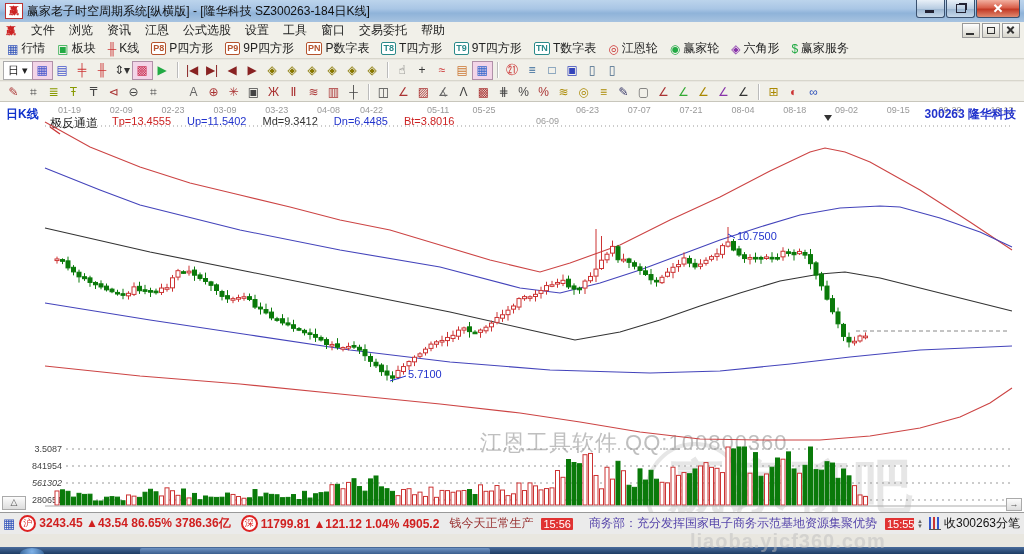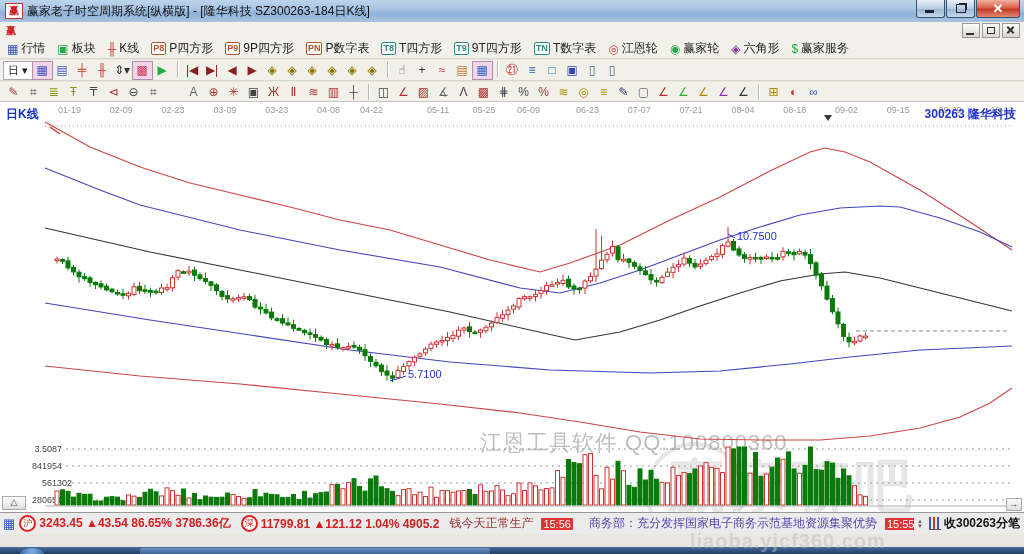--- a/index.html
+++ b/index.html
@@ -69,21 +69,21 @@
   .tickerbar{position:absolute;left:0;top:512px;width:1024px;height:21px;background:#ebebeb;border-top:1px solid #999;display:flex;align-items:center;overflow:hidden;white-space:nowrap;}
   .grid-ic{color:#3355bb;font-size:13px;margin:0 4px 0 3px;}
   .mkt-ic{width:13px;height:13px;border-radius:50%;border:2px solid #d22;color:#d22;font-size:9px;line-height:13px;text-align:center;background:#fff;margin-right:3px;flex:none;}
   .mkt-txt{color:#d02020;font-size:12px;font-weight:bold;margin-right:10px;}
   .news-txt{font-size:12px;margin-right:8px;}
   .time-chip{font-size:11px;background:#e03333;color:#fff;padding:0 2px;margin-right:8px;border-radius:1px;}
   .spinner{display:flex;flex-direction:column;font-size:6px;color:#666;line-height:5px;margin:0 3px;}
   .tick-chart-ic{width:12px;height:12px;margin:0 3px;background:
      linear-gradient(90deg,#35c 2px,transparent 2px,transparent 4px,#c33 4px,#c33 6px,transparent 6px,transparent 8px,#35c 8px,#35c 10px,transparent 10px);
      border-bottom:1px solid #555;flex:none;}
-  .right-lbl{font-size:12px;color:#111;margin-right:4px;font-weight:bold;}
+  .right-lbl{font-size:12px;color:#111;margin-right:4px;}
 
   
   .statusbar{position:absolute;left:0;top:533px;width:1024px;height:14px;background:#f5f5f3;border-top:1px solid #cfcfcf;display:flex;align-items:center;}
   .status-text{font-size:11px;color:#111;margin-left:5px;white-space:nowrap;}
 
   
   .taskbar{position:absolute;left:0;top:547px;width:1024px;height:7px;background:linear-gradient(#4a6c9b,#1d3c63);}
   .orb{position:absolute;left:20px;top:1px;width:24px;height:12px;border-radius:50%;background:radial-gradient(circle at 50% 30%,#7fb2e8,#2d5a8e);}
   .taskbtn{position:absolute;left:140px;top:1px;width:350px;height:6px;background:linear-gradient(#6f93c2,#3a5e8e);border-radius:2px 2px 0 0;}
 </style>
@@ -104,20 +104,32 @@
         </div>
       <div class="winbtn close">
           <div class="x1"></div>
           <div class="x2"></div>
         </div>
     </div>
   </div>
 
   <div class="menubar">
     <div class="logo">赢</div>
+    <div id="menu-items" style="display:flex;">
+        <div class="menu-item">文件</div>
+        <div class="menu-item">浏览</div>
+        <div class="menu-item">资讯</div>
+        <div class="menu-item">江恩</div>
+        <div class="menu-item">公式选股</div>
+        <div class="menu-item">设置</div>
+        <div class="menu-item">工具</div>
+        <div class="menu-item">窗口</div>
+        <div class="menu-item">交易委托</div>
+        <div class="menu-item">帮助</div>
+      </div>
     <div class="mdibtns">
       <div class="mdibtn">
           <div class="min"></div>
         </div>
       <div class="mdibtn">
           <div class="rest"></div>
         </div>
       <div class="mdibtn">
           <div class="x1"></div>
           <div class="x2"></div>
@@ -268,42 +280,50 @@
     <div class="date-axis" id="date-axis">
         <span style="left: 58px;">01-19</span>
         <span style="left: 109.8px;">02-09</span>
         <span style="left: 161.6px;">02-23</span>
         <span style="left: 213.4px;">03-09</span>
         <span style="left: 265.2px;">03-23</span>
         <span style="left: 317px;">04-08</span>
         <span style="left: 360px;">04-22</span>
         <span style="left: 427px;">05-11</span>
         <span style="left: 472.4px;">05-25</span>
-        <span style="left: 517px;">06-09</span>
+        <span style="left: 536px; margin-top: 11px;">06-09</span>
         <span style="left: 576px;">06-23</span>
         <span style="left: 627.8px;">07-07</span>
         <span style="left: 679.6px;">07-21</span>
         <span style="left: 731.4px;">08-04</span>
         <span style="left: 783.2px;">08-18</span>
         <span style="left: 835px;">09-02</span>
         <span style="left: 886.8px;">09-15</span>
         <span style="left: 938.6px;">09-29</span>
         <span style="left: 990.4px;">10-13</span>
       </div>
 
+    <div class="indicator-row">
+      <span class="ind-name">极反通道</span>
+      <span class="v" style="color:#cc2222">Tp=13.4555</span>
+      <span class="v" style="color:#2233cc">Up=11.5402</span>
+      <span class="v" style="color:#333333">Md=9.3412</span>
+      <span class="v" style="color:#2233cc">Dn=6.4485</span>
+      <span class="v" style="color:#cc2222">Bt=3.8016</span>
+    </div>
 
     <div class="stock-label">
       <span>300263</span>
       <span>隆华科技</span>
     </div>
     <div class="down-marker"></div>
 
     <div class="axis-label" style="left:18px;top:342px;">3.5087</div>
     <div class="axis-label" style="left:18px;top:359px;">841954</div>
-    <div class="axis-label" style="left:28px;top:376px;">561302</div>
+    <div class="axis-label" style="left:18px;top:376px;font-style:italic;">561302</div>
     <div class="axis-label" style="left:18px;top:393px;">280651</div>
 
     <svg id="chart-svg" width="1024" height="410" viewBox="0 102 1024 410" style="position:absolute;left:0;top:0;">
         <line x1="45" y1="126" x2="1012" y2="126" stroke="#999" stroke-width="1" stroke-dasharray="1,3"></line>
         <line x1="66" y1="449" x2="1012" y2="449" stroke="#999999" stroke-width="1" stroke-dasharray="2,4"></line>
         <line x1="66" y1="466" x2="1012" y2="466" stroke="#999999" stroke-width="1" stroke-dasharray="2,4"></line>
         <line x1="66" y1="483" x2="1012" y2="483" stroke="#999999" stroke-width="1" stroke-dasharray="2,4"></line>
         <line x1="66" y1="500" x2="1012" y2="500" stroke="#999999" stroke-width="1" stroke-dasharray="2,4"></line>
         <polyline points="45,122 90,147 140,167 190,183 240,195 290,207 340,220 390,230 440,245 490,260 540,272 570,263 620,245 670,220 720,197 770,171 810,152 825,148 845,152 870,162 920,190 970,222 1012,250" fill="none" stroke="#cc4444" stroke-width="1.1"></polyline>
         <polyline points="45,168 100,190 140,205 240,230 340,250 440,267 520,288 560,293 600,283 640,270 680,255 720,240 760,227 800,215 840,208 880,206 900,207 940,218 980,232 1012,247" fill="none" stroke="#4444bb" stroke-width="1.1"></polyline>

